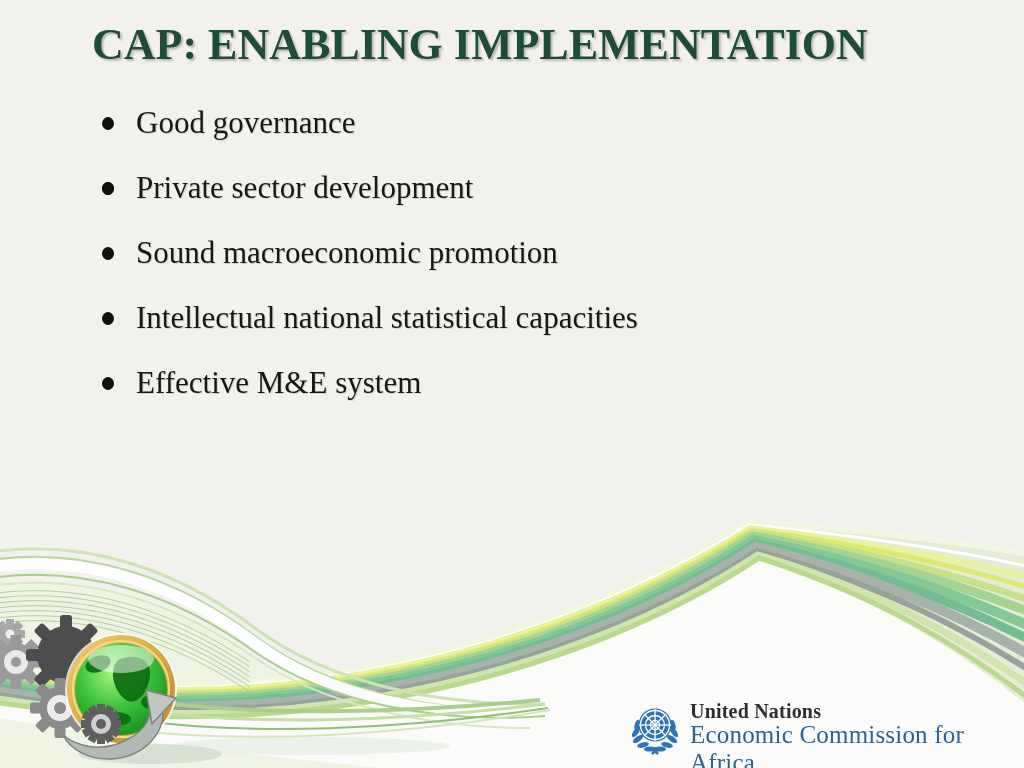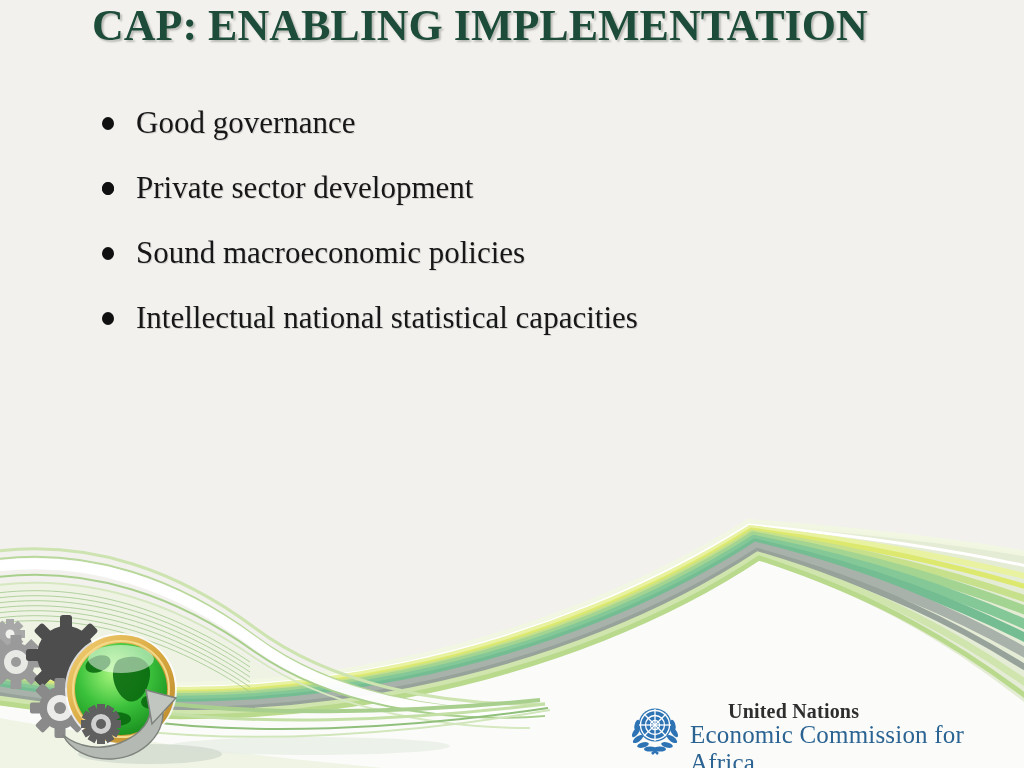--- a/index.html
+++ b/index.html
@@ -3,21 +3,21 @@
 <meta charset="utf-8">
 <style>
   html,body{margin:0;padding:0;}
   #slide{
     position:relative; width:1024px; height:768px; overflow:hidden;
     background:#f2f1ee;
     font-family:"Liberation Serif", serif;
   }
   svg.decor{position:absolute; left:0; top:0; pointer-events:none;}
   #title{
-    position:absolute; left:92px; top:1px; width:900px;
+    position:absolute; left:92px; top:20px; width:900px;
     font-size:44px; line-height:1.15; font-weight:bold;
     color:#1d4c3a; letter-spacing:0px;
     text-shadow:2px 2px 2px #b9bab4;
     white-space:nowrap;
   }
   #bullets{
     position:absolute; left:100px; top:104px; width:830px;
     list-style:none; margin:0; padding:0;
   }
   #bullets li{
@@ -27,21 +27,21 @@
     text-shadow:1px 1px 0 rgba(140,140,140,0.30);
   }
   #bullets li .dot{
     position:absolute; left:2px; top:13px; width:12px; height:13px;
     background:#101010; border-radius:50%;
   }
   #footer-logo{position:absolute; left:628px; top:700px; width:396px; height:60px;}
   #footer-logo .emblem{position:absolute; left:2px; top:2px;}
   #footer-logo .org-name{
     position:absolute; left:62px; top:0px;
-    font-size:20px; font-weight:600; color:#2e2e2e; letter-spacing:0.2px;margin-left:38px;
+    font-size:20px; font-weight:600; color:#2e2e2e; letter-spacing:0.2px;
   }
   #footer-logo .org-subtitle{
     position:absolute; left:62px; top:21px;
     font-size:25px; color:#2b6392; letter-spacing:0.2px;
   }
 </style>
 </head>
 <body>
 
 <div id="slide">
@@ -173,22 +173,23 @@
         <circle r="5" fill="#5f5f5f"></circle>
     </g>
   </svg>
 
   <div id="title">CAP: ENABLING IMPLEMENTATION</div>
 
   <ul id="bullets">
     <li><span class="dot"></span><span>Good governance</span></li>
     <li><span class="dot"></span></li>
     <li><span class="dot"></span><span>Private sector development</span></li>
-    <li><span class="dot"></span><span>Sound macroeconomic policies</span></li>
+    <li><span class="dot"></span><span>Sound macroeconomic promotion</span></li>
     <li><span class="dot"></span><span>Intellectual national statistical capacities</span></li>
+    <li><span class="dot"></span><span>Effective M&amp;E system</span></li>
   </ul>
 
   <div id="footer-logo">
     <svg class="emblem" width="50" height="54" viewBox="0 0 50 54">
       <g fill="#2e74b5">
         <ellipse cx="6" cy="30" rx="2.6" ry="6" transform="rotate(35 6 30)"></ellipse>
         <ellipse cx="8" cy="37" rx="2.6" ry="6" transform="rotate(55 8 37)"></ellipse>
         <ellipse cx="13" cy="43" rx="2.6" ry="6" transform="rotate(75 13 43)"></ellipse>
         <ellipse cx="20" cy="47" rx="2.6" ry="6" transform="rotate(88 20 47)"></ellipse>
         <ellipse cx="44" cy="30" rx="2.6" ry="6" transform="rotate(-35 44 30)"></ellipse>

